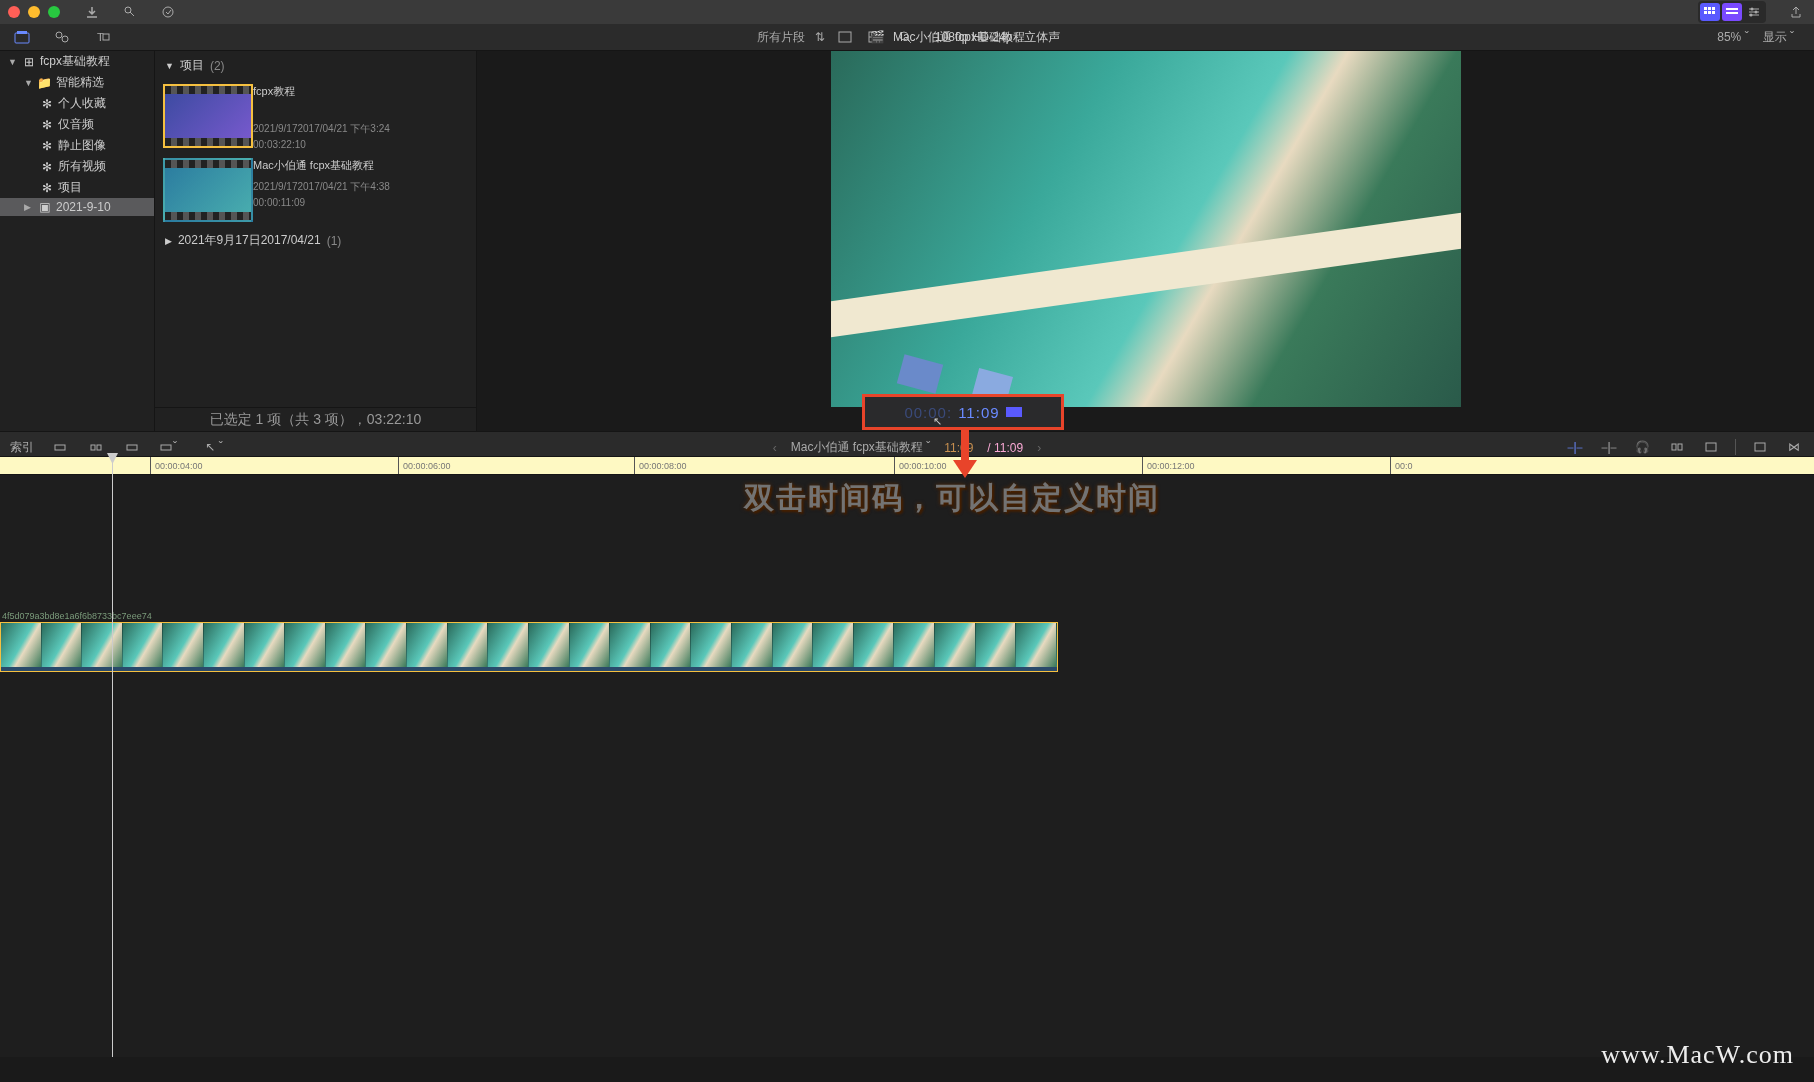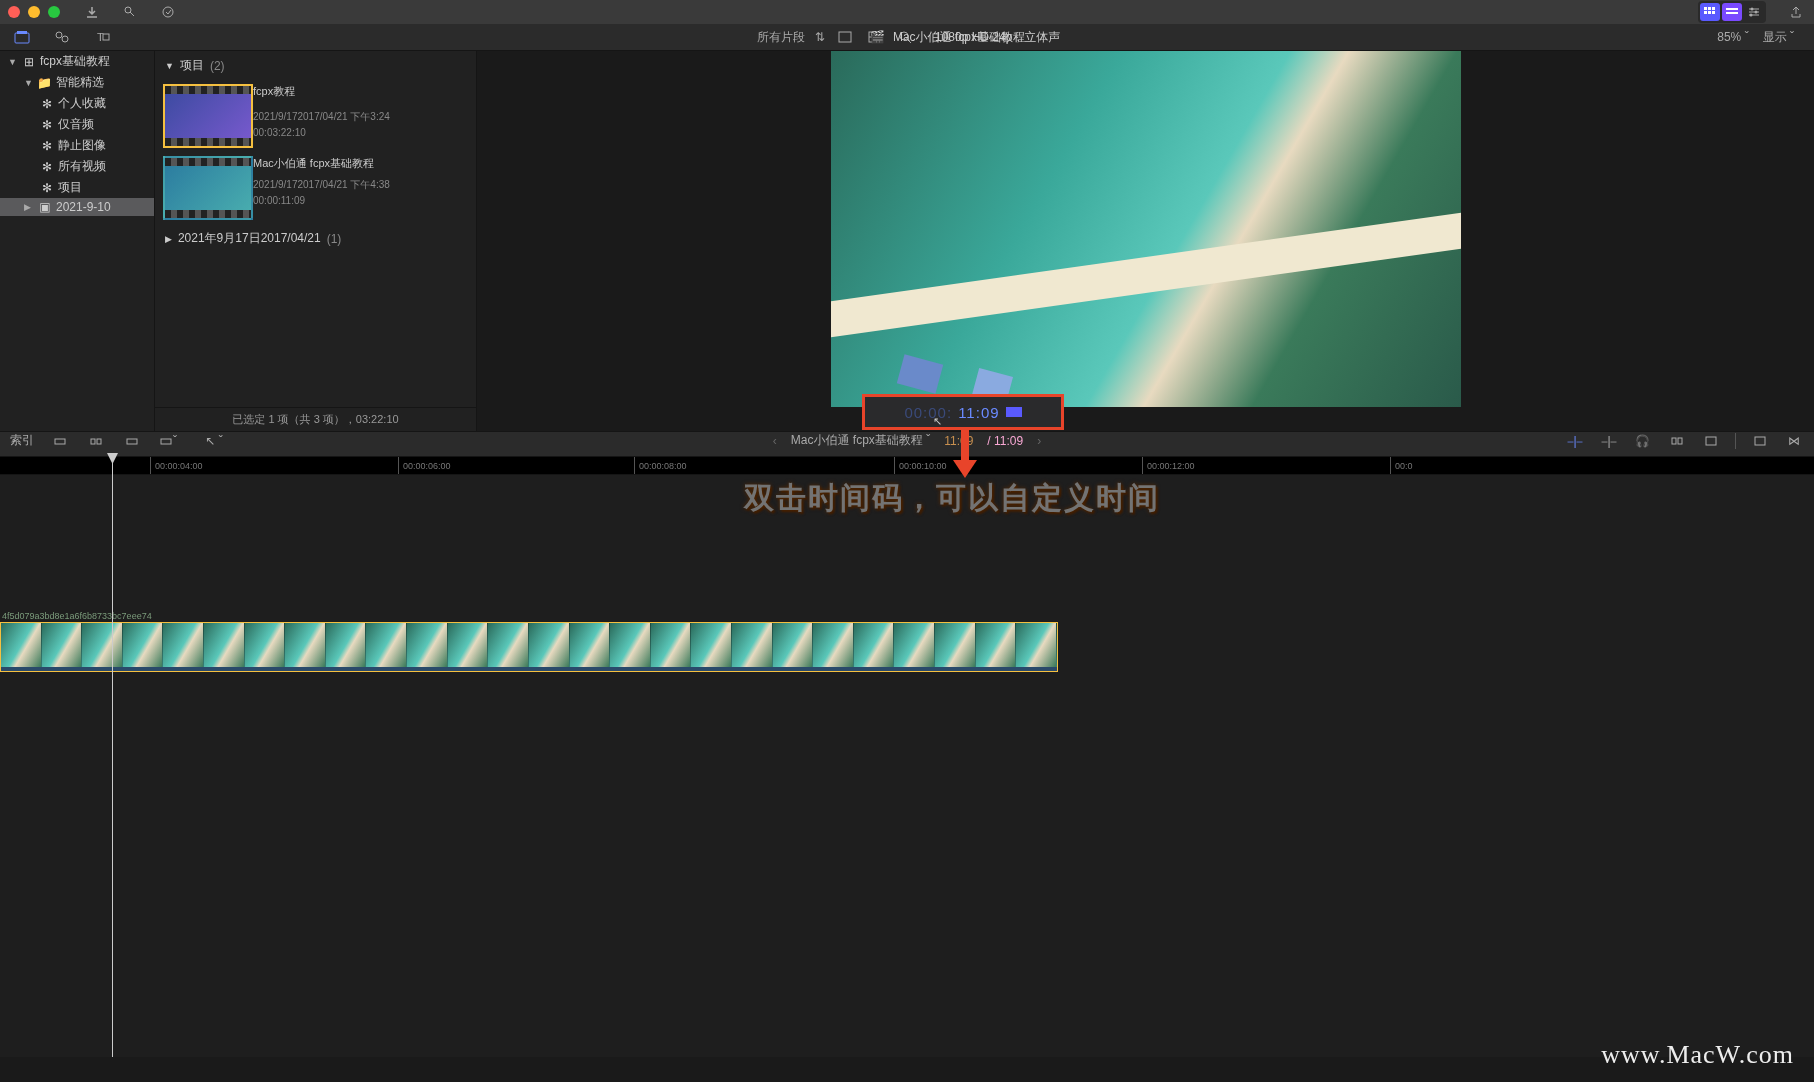--- a/index.html
+++ b/index.html
@@ -44,44 +44,44 @@
 .br-items { flex: 1; overflow: auto; }
 .br-item { display: flex; padding: 4px 8px; }
 .thumb { width: 90px; height: 64px; background: linear-gradient(135deg,#3a4a9f,#7a5acf); border: 2px solid transparent; position: relative; }
 .thumb.sel { border-color: #f5c040; }
 .thumb .film { position: absolute; top: 0; left: 0; right: 0; height: 8px; background: repeating-linear-gradient(90deg,#222 0 6px,#555 6px 12px); }
 .thumb .film2 { position: absolute; bottom: 0; left: 0; right: 0; height: 8px; background: repeating-linear-gradient(90deg,#222 0 6px,#555 6px 12px); }
 .thumb2 { background: linear-gradient(135deg,#2a7a9f,#4aafaf); }
 .br-meta { font-size: 11px; color: #ccc; display: flex; flex-direction: column; gap: 3px; }
 .br-meta .sub { color: #888; font-size: 10px; }
 .br-group { display: flex; align-items: center; padding: 6px 10px; gap: 6px; color: #ccc; font-size: 12px; }
-.br-foot { height: 24px; display: flex; align-items: center; justify-content: center; font-size: 11px; color: #999; border-top: 1px solid #151515; }
+.br-foot { height: 24px; display: flex; align-items: center; justify-content: center; font-size: 14px; color: #999; border-top: 1px solid #151515; }
 
 
 .viewer { flex: 1; background: #1a1a1a; position: relative; display: flex; align-items: flex-start; justify-content: center; }
 .vimg { margin-top: 0; width: 630px; height: 356px; background: linear-gradient(120deg, #2a6a5a 0%, #3aa89a 35%, #5ac8ba 55%, #e8dac0 62%, #3a7a5a 75%, #2a5a4a 100%); position: relative; overflow: hidden; }
 .beach { position: absolute; left: 0; top: 58%; width: 100%; height: 10%; background: #f0e8d0; transform: skewY(-8deg); }
 .houses { position: absolute; left: 8%; bottom: 2%; width: 30%; height: 30%; }
 .house { position: absolute; background: #6a8aca; }
 .tc-box { position: absolute; left: 862px; top: 394px; width: 202px; height: 36px; border: 3px solid #e8442a; background: #2a2a2c; display: flex; align-items: center; justify-content: center; gap: 6px; z-index: 10; }
 .tc-dim { color: #3a4a7a; font-size: 15px; letter-spacing: 1px; }
 .tc-bright { color: #6a8aff; font-size: 15px; letter-spacing: 1px; }
 .tc-cam { width: 16px; height: 10px; background: #5a5aff; }
 .arrow-down { position: absolute; left: 953px; top: 430px; z-index: 10; }
 .annotation { position: absolute; left: 744px; top: 478px; font-size: 30px; font-weight: bold; color: #737373; text-shadow: 0 0 4px #5a2a00, 2px 2px 2px #3a1a00; z-index: 10; letter-spacing: 2px; }
 
 
-.tl-toolbar { height: 26px; background: #2b2b2b; display: flex; align-items: flex-start; border-top: 1px solid #151515; border-bottom: 1px solid #151515; padding: 0 10px; gap: 16px; font-size: 12px; color: #aaa; }
+.tl-toolbar { height: 26px; background: #2b2b2b; display: flex; align-items: flex-end; border-top: 1px solid #151515; border-bottom: 1px solid #151515; padding: 0 10px; gap: 16px; font-size: 12px; color: #aaa; }
 .tl-center { position: absolute; left: 50%; transform: translateX(-50%); display: flex; align-items: center; gap: 14px; }
 .tl-time { color: #c89050; }
 .tl-right { margin-left: auto; display: flex; gap: 14px; align-items: center; }
 
 
 .timeline { height: 600px; background: #1e1e1e; position: relative; }
-.ruler { height: 18px; background: #000000; position: relative; border-bottom: 1px solid #151515; }
+.ruler { height: 18px; background: #fef9c3; position: relative; border-bottom: 1px solid #151515; }
 .tick { position: absolute; top: 0; font-size: 9px; color: #777; border-left: 1px solid #555; padding-left: 4px; height: 100%; display: flex; align-items: center; }
 .playhead { position: absolute; top: 0; bottom: 0; width: 1px; background: #ccc; left: 112px; z-index: 5; }
 .playhead::before { content:''; position: absolute; top: -4px; left: -5px; width: 11px; height: 11px; background: #ccc; clip-path: polygon(0 0, 100% 0, 50% 100%); }
 .clip { position: absolute; top: 165px; left: 0; width: 1058px; height: 50px; border: 1px solid #f5c040; background: #2a5a6a; overflow: hidden; }
 .clip-label { position: absolute; top: -14px; left: 0; font-size: 9px; color: #888; }
 .clip-frames { display: flex; height: 44px; }
 .frame { flex: 1; background: linear-gradient(120deg,#2a6a5a,#5ac8ba 50%,#e8dac0 60%,#3a7a5a); border-right: 1px solid rgba(0,0,0,0.3); }
 .clip-audio { height: 6px; background: #2a4a6a; }
 
 .watermark { position: absolute; right: 20px; bottom: 12px; font-size: 26px; color: #eee; font-family: Georgia, serif; letter-spacing: 1px; z-index: 20; }
@@ -251,21 +251,21 @@
       <span style="color:#888">(2)</span>
     </div>
     <div class="br-items">
       <div class="br-item">
         <div class="thumb sel">
             <div class="film"></div>
             <div class="film2"></div>
           </div>
         <div class="br-meta">
           <span>fcpx教程</span>
-          <span class="sub" style="margin-top:8px">2021/9/172017/04/21 下午3:24</span>
+          <span class="sub" style="margin-top:20px">2021/9/172017/04/21 下午3:24</span>
           <span class="sub">00:03:22:10</span>
         </div>
       </div>
       <div class="br-item">
         <div class="thumb thumb2">
             <div class="film"></div>
             <div class="film2"></div>
           </div>
         <div class="br-meta">
           <span>Mac小伯通 fcpx基础教程</span>

